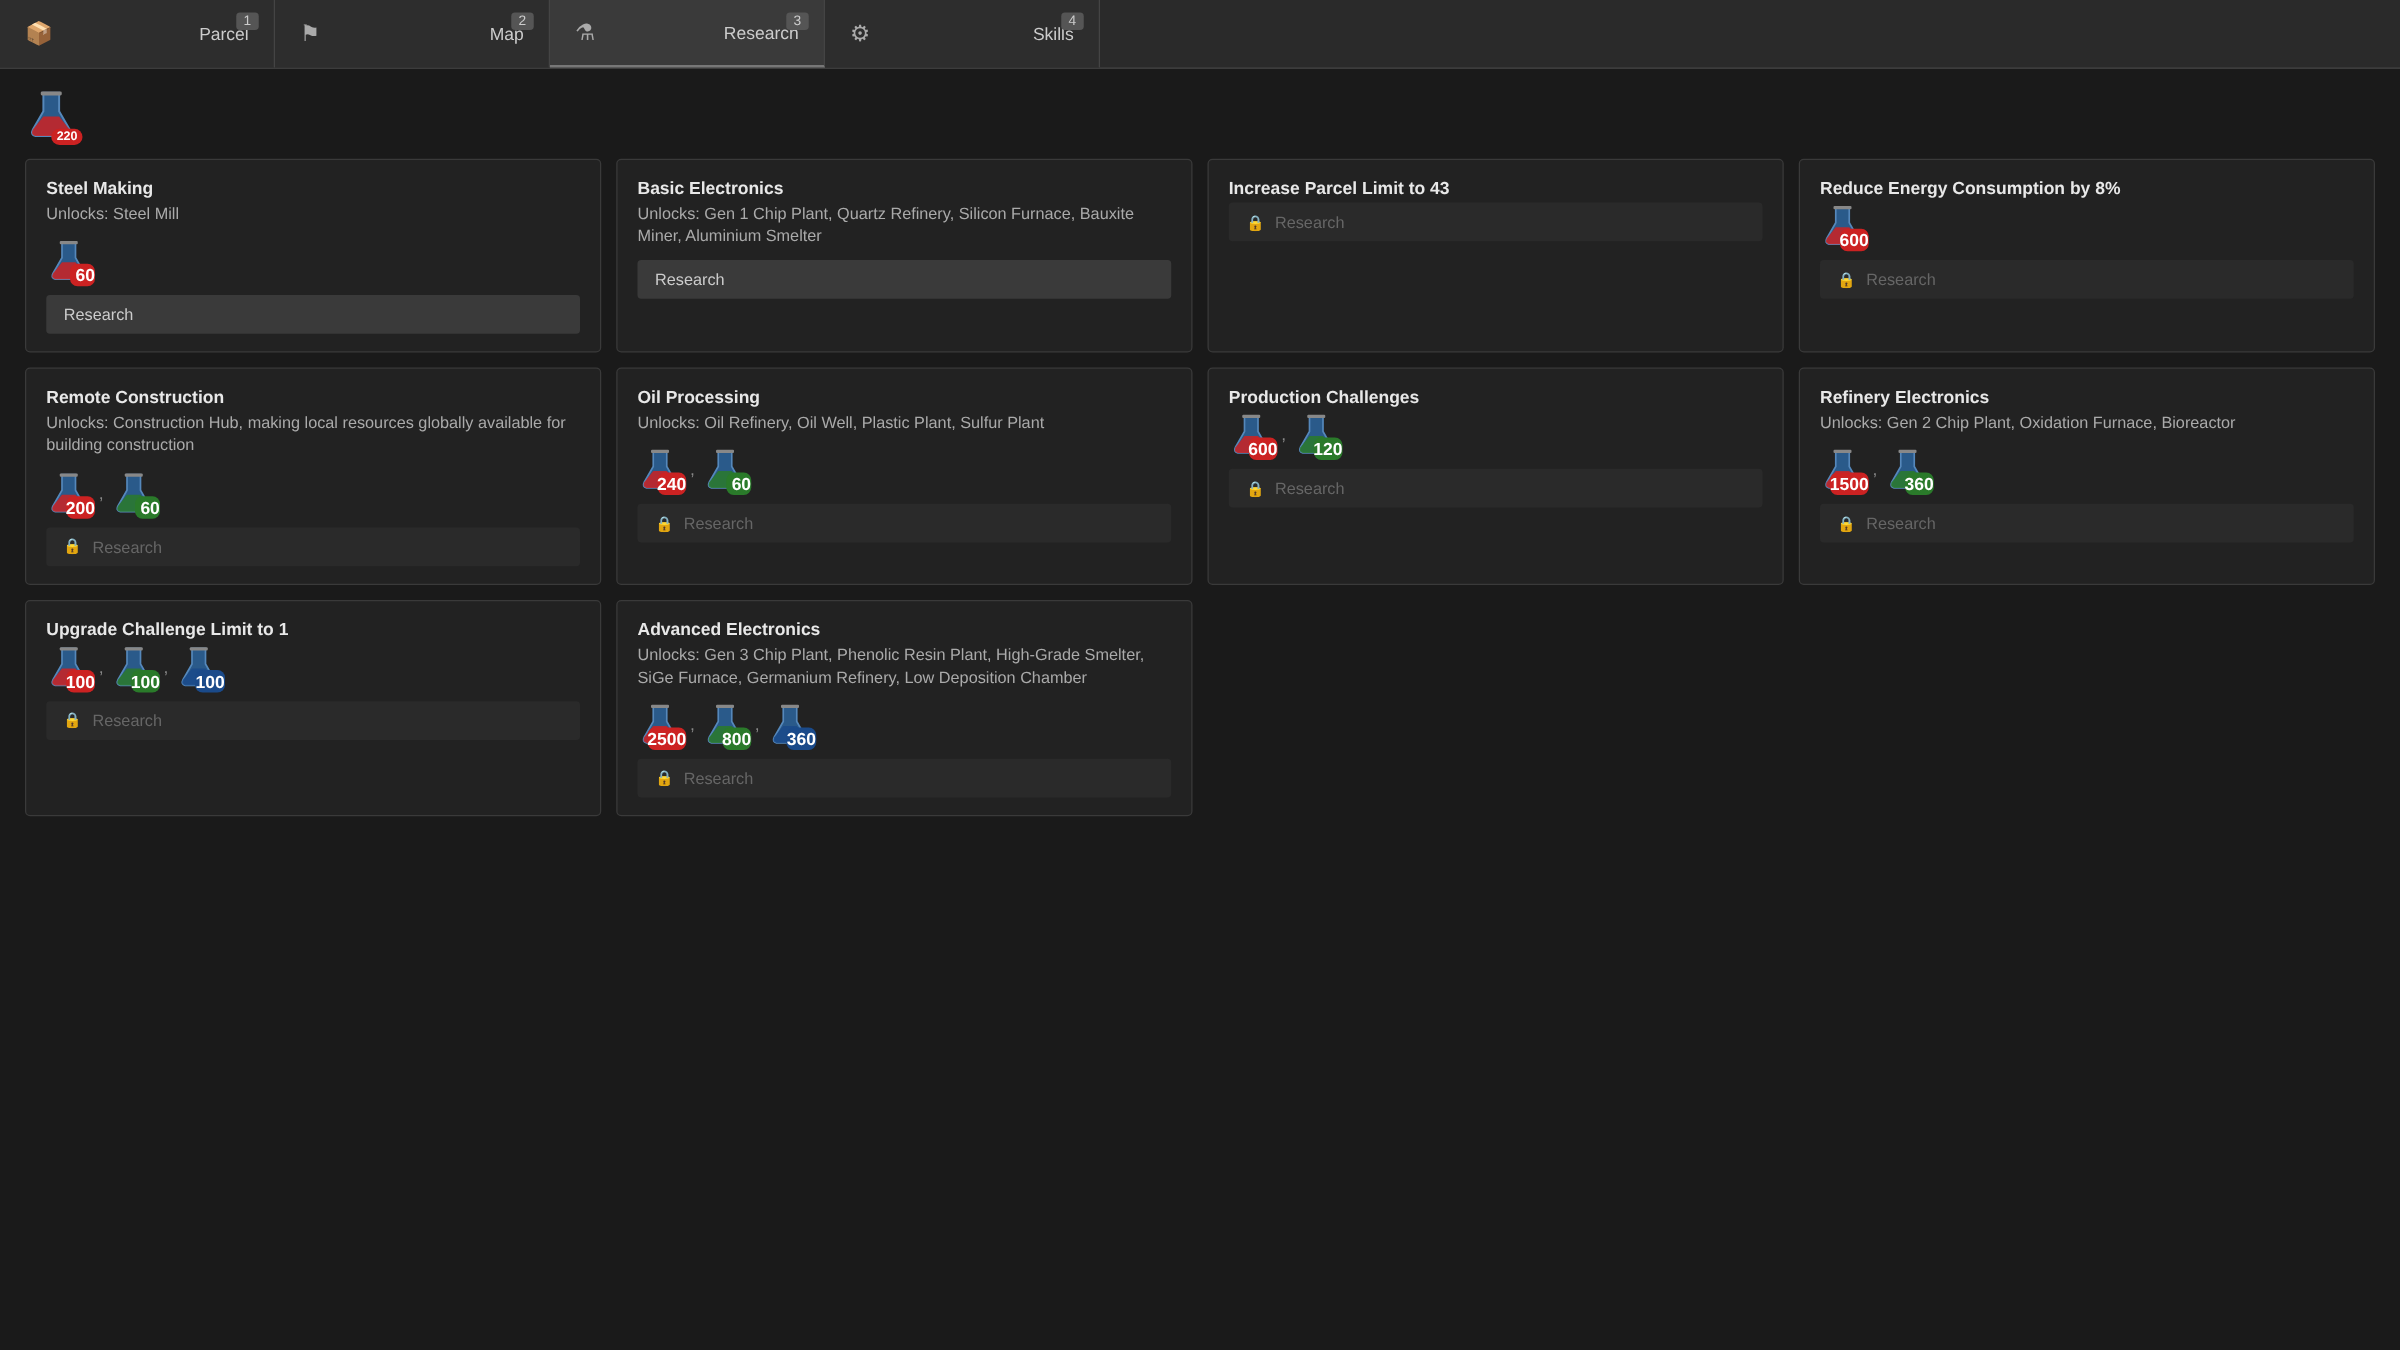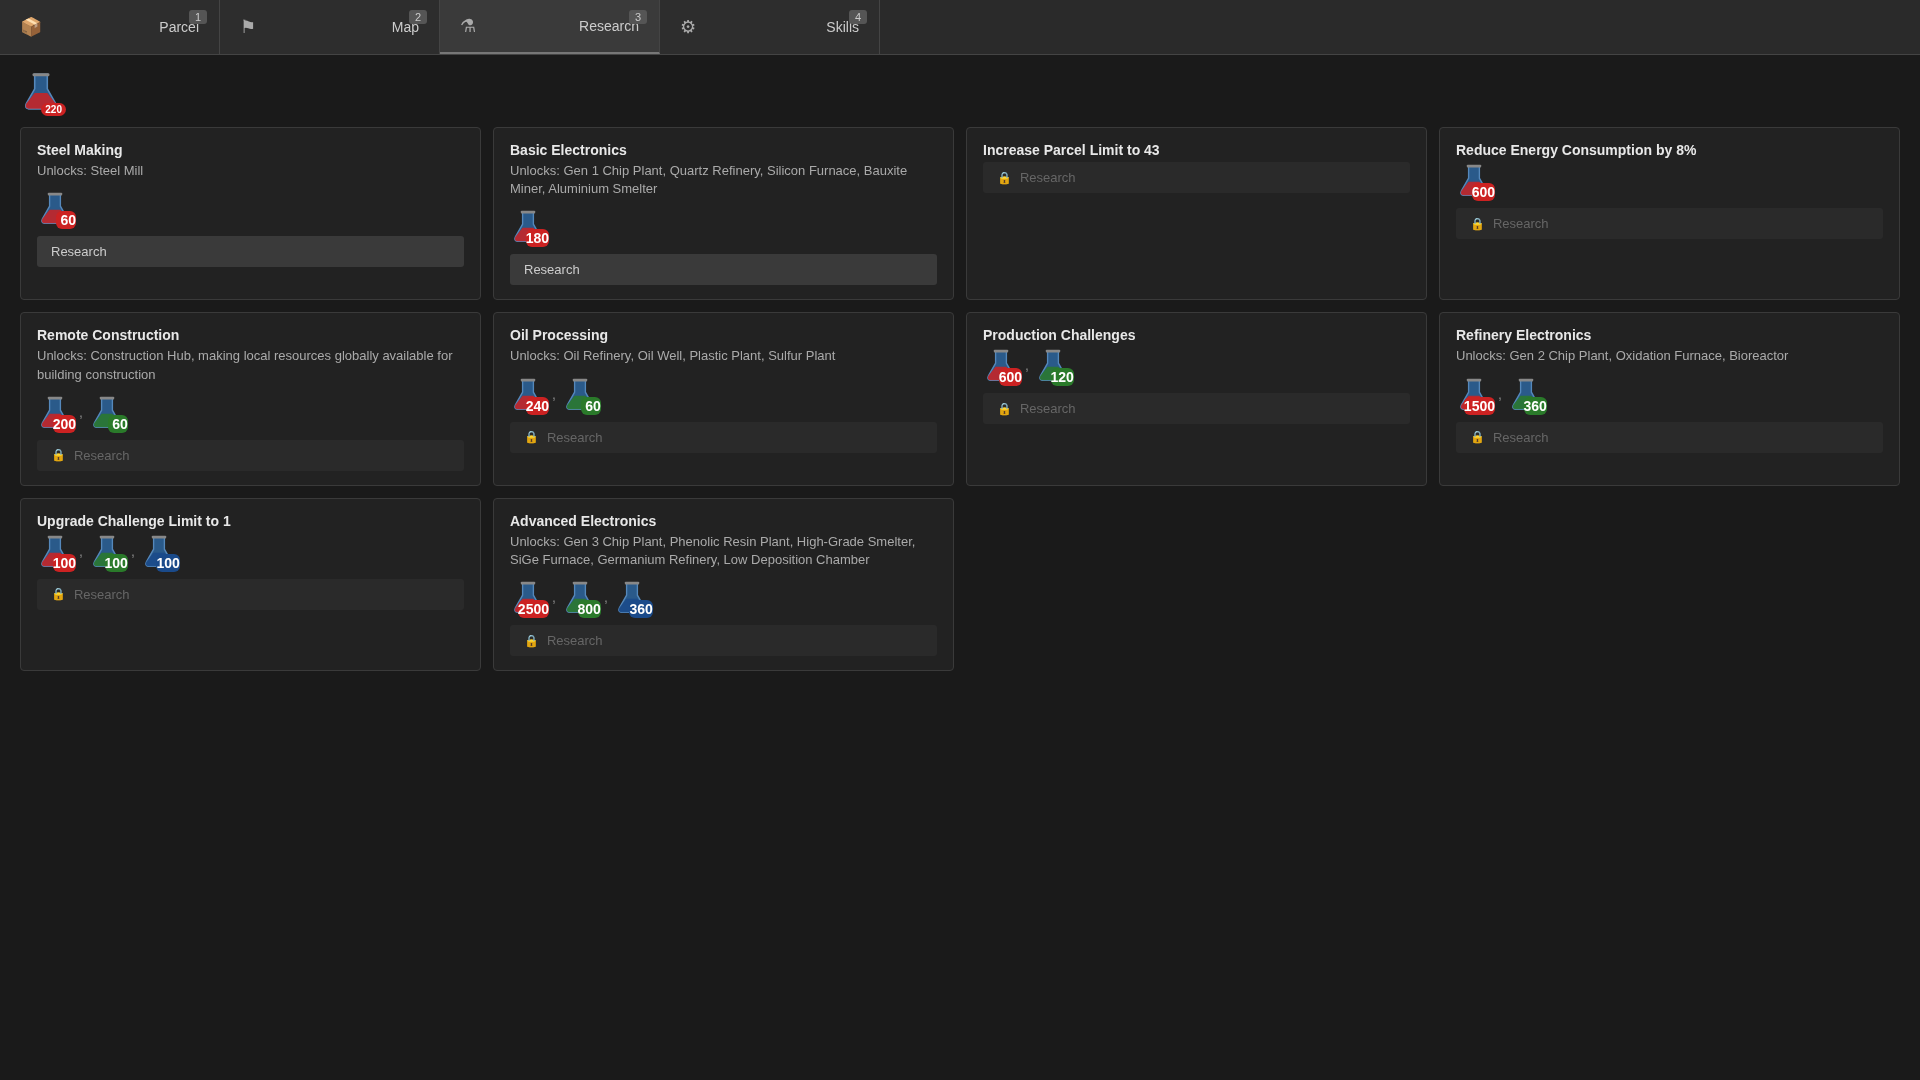--- a/index.html
+++ b/index.html
@@ -236,30 +236,20 @@
   </div>
         </div>
     <button class="research-btn available">
 
       <span>Research</span>
     </button>
   </div>
       <div class="research-card">
     <div class="card-title">Basic Electronics</div>
     <div class="card-subtitle">Unlocks: Gen 1 Chip Plant, Quartz Refinery, Silicon Furnace, Bauxite Miner, Aluminium Smelter</div>
-    <div class="cost-row">
-          <div class="inline-flask">
-    <svg viewBox="0 0 40 40" xmlns="http://www.w3.org/2000/svg">
-      <path d="M14 4 L14 18 L6 32 Q4 36 8 37 L32 37 Q36 36 34 32 L26 18 L26 4 Z" fill="#2a5a8a" stroke="#5588bb" stroke-width="1.5"></path>
-      <path d="M14 22 L6 32 Q4 36 8 37 L32 37 Q36 36 34 32 L26 22 Z" fill="#cc2222" opacity="0.85"></path>
-      <rect x="12" y="3" width="16" height="3" rx="1" fill="#888"></rect>
-    </svg>
-    <span class="inline-badge ">180</span>
-  </div>
-        </div>
     <button class="research-btn available">
 
       <span>Research</span>
     </button>
   </div>
       <div class="research-card">
     <div class="card-title">Increase Parcel Limit to 43</div>
 
     <button class="research-btn locked">
       <span class="lock-icon">🔒</span>

